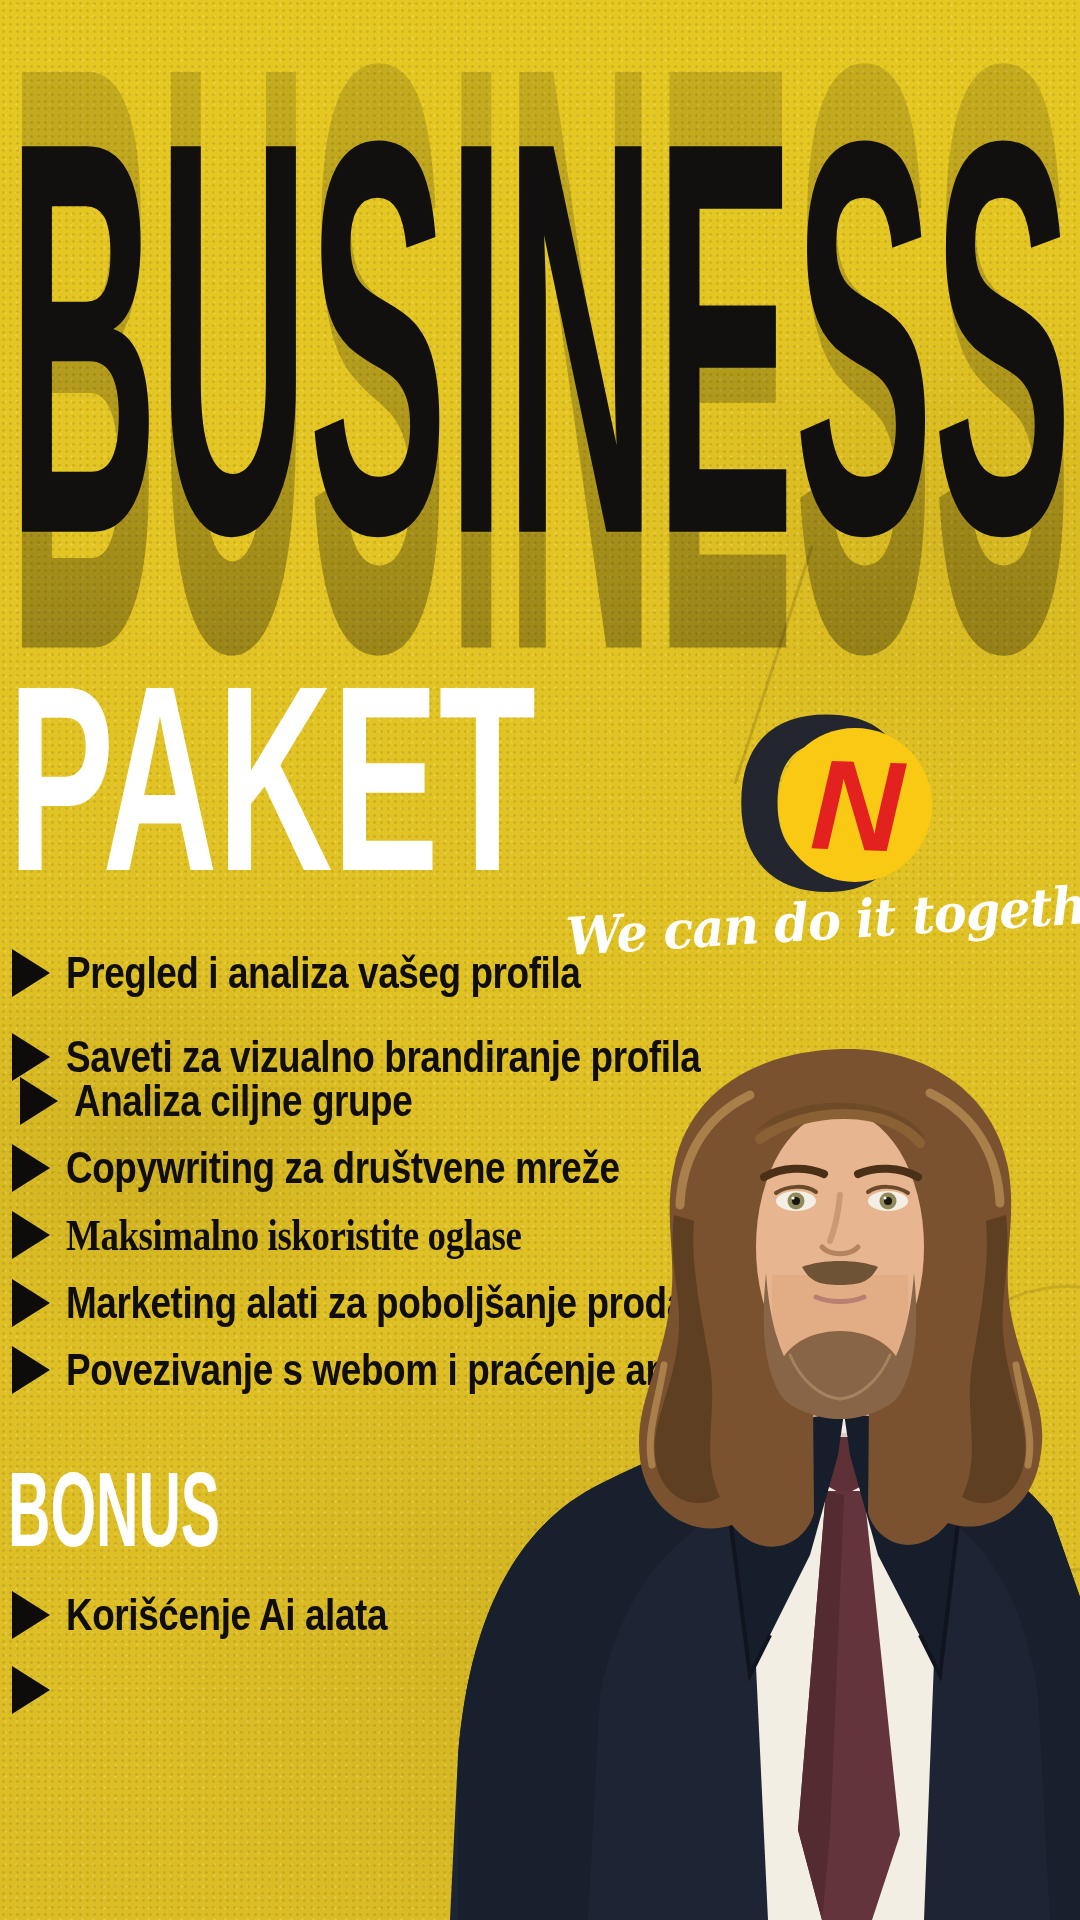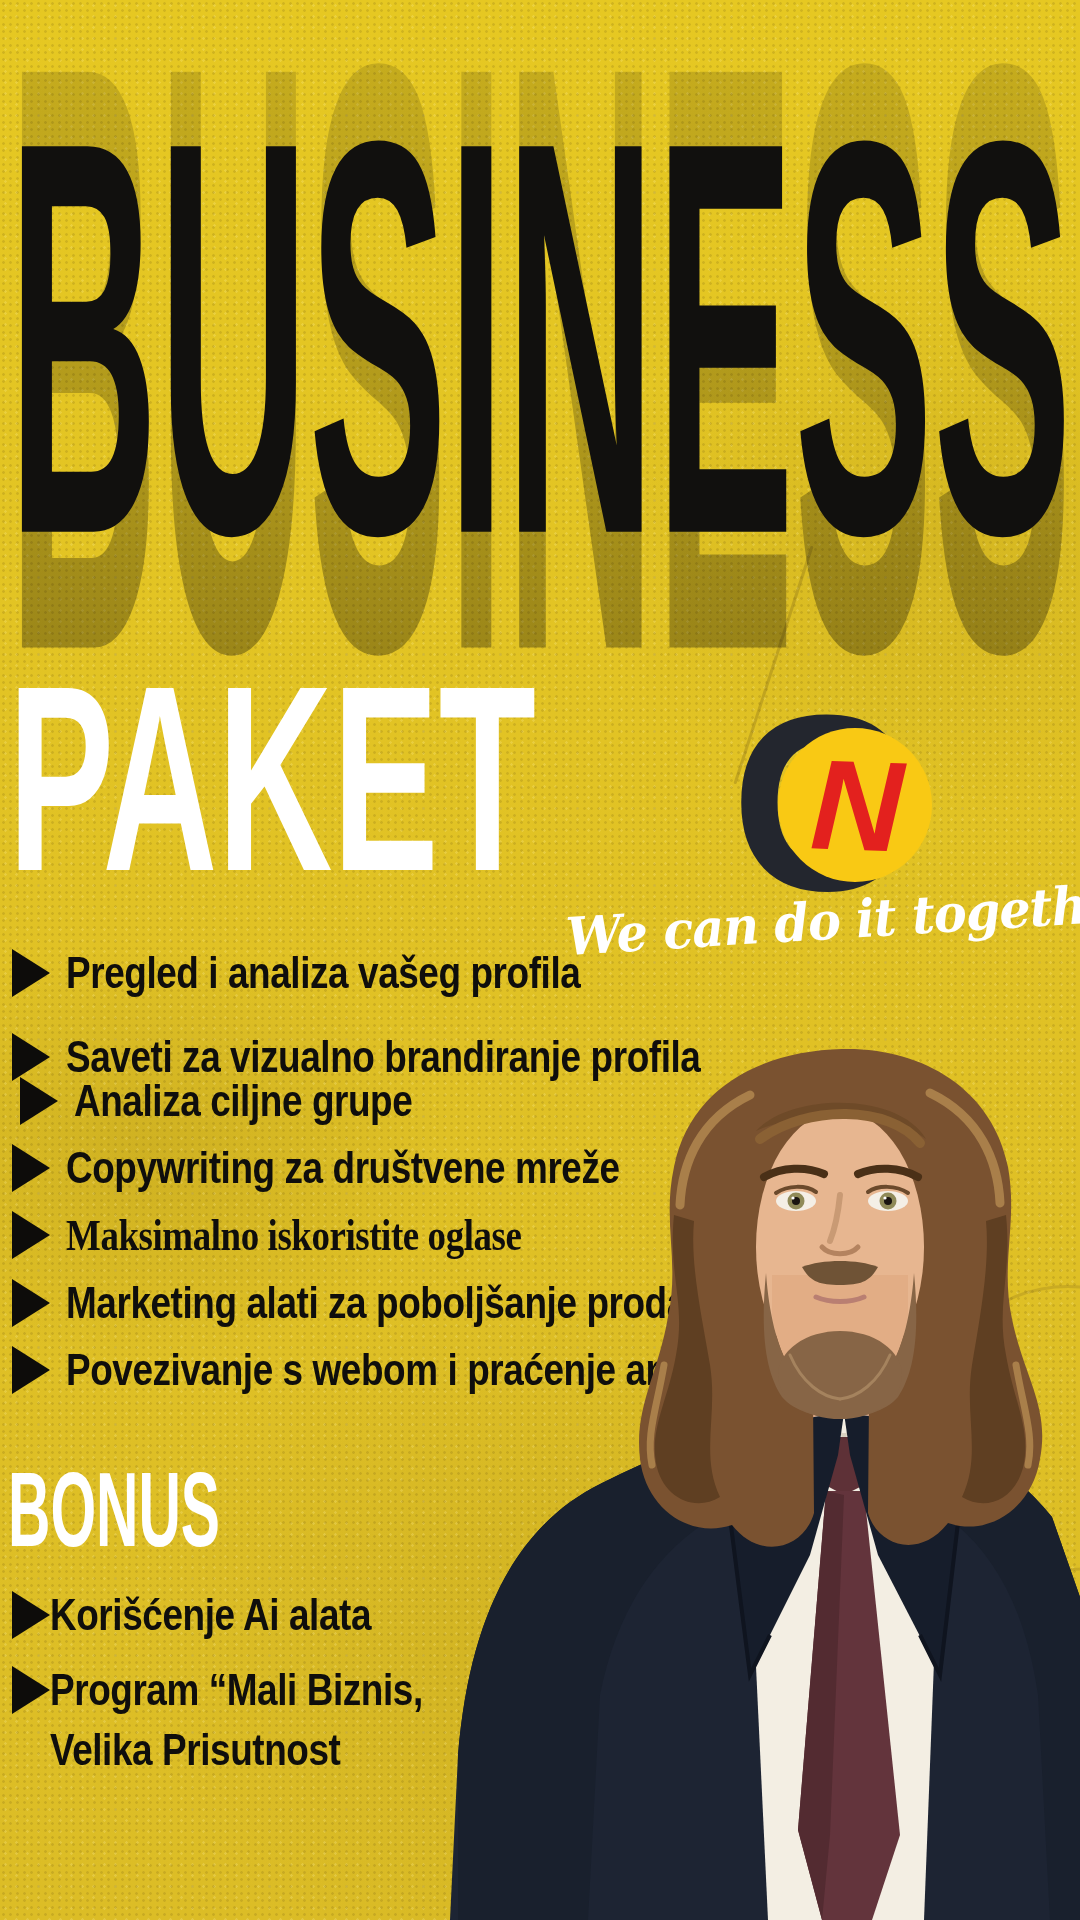--- a/index.html
+++ b/index.html
@@ -46,21 +46,21 @@
     width:0;height:0;flex:0 0 auto;
     border-top:24px solid transparent;border-bottom:24px solid transparent;
     border-left:38px solid #0d0c0a;
   }
   .item-text{
     font-size:45px;font-weight:bold;color:#0f0e0c;white-space:nowrap;
     display:inline-block;transform:scaleX(0.82);transform-origin:left center;
     letter-spacing:-0.5px;
   }
   .bonus-row{
-    position:absolute;left:12px;display:flex;align-items:flex-start;
+    position:absolute;left:12px;display:flex;align-items:flex-start;gap:16px;
   }
   .bonus-lines{display:flex;flex-direction:column;line-height:60px;}
   .bonus-row .tri{margin-top:6px;}
 </style>
 </head>
 <body>
 
 <div class="crack" style="left:772px;top:540px;height:250px;transform:rotate(18deg);"></div>
 <div class="scratch-circle" style="left:925px;top:1285px;width:280px;height:280px;"></div>
 
@@ -125,24 +125,20 @@
 </svg>
 
 <div class="bonus-row" style="top:1585px;">
   <span class="tri"></span>
   <div class="bonus-lines">
     <span class="item-text">Korišćenje Ai alata</span>
   </div>
 </div>
 <div class="bonus-row" style="top:1660px;">
   <span class="tri"></span>
-  <div class="bonus-lines">
-    <span class="item-text">Program “Mali Biznis,</span>
-    <span class="item-text">Velika Prisutnost</span>
-  </div>
 </div>
 
 <svg class="abs" style="left:450px;top:1035px;" width="630" height="885" viewBox="0 0 630 885">
 
   <path d="M0 885 L8 720 C20 575 70 488 152 448 C232 407 320 380 395 378 C472 380 552 420 602 482 L630 562 L630 885 Z" fill="#1d2433"></path>
   <path d="M8 720 C20 575 70 488 152 448 C200 424 250 404 300 392 L288 470 C220 500 170 560 150 660 L138 885 L8 885 Z" fill="#19202d"></path>
   <path d="M602 482 C560 430 500 396 460 388 L478 470 C540 505 575 570 588 660 L600 885 L630 885 L630 562 Z" fill="#19202d"></path>
 
   <path d="M348 300 L438 300 L446 420 L342 420 Z" fill="#dba887"></path>
   <path d="M348 300 L438 300 L434 352 C405 368 378 368 352 352 Z" fill="#c2916b"></path>

